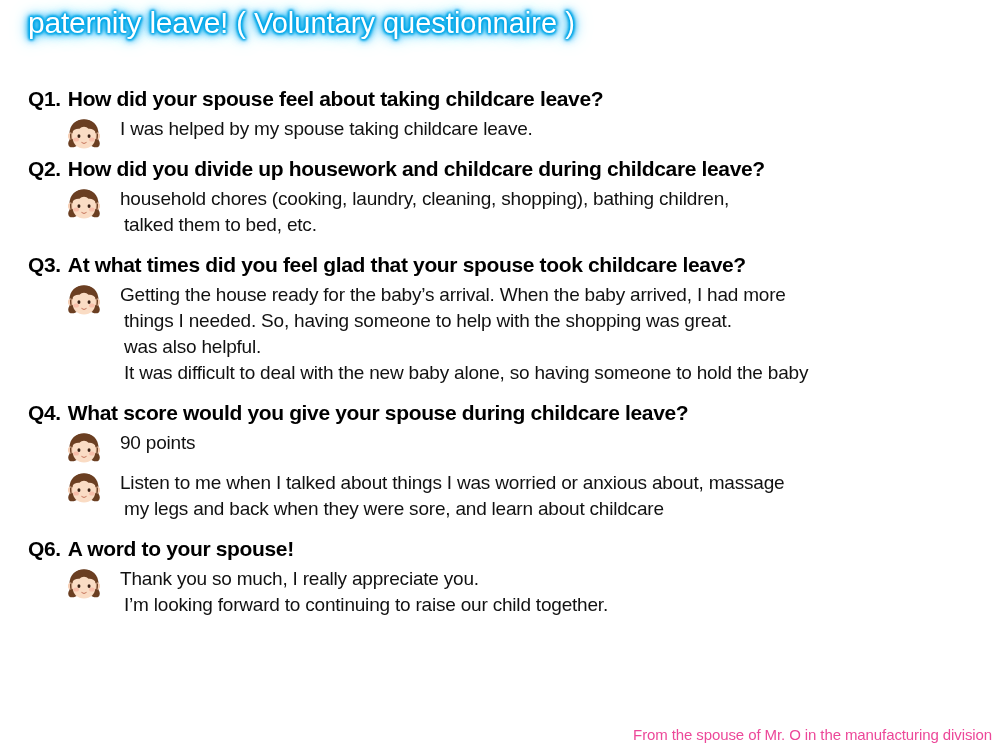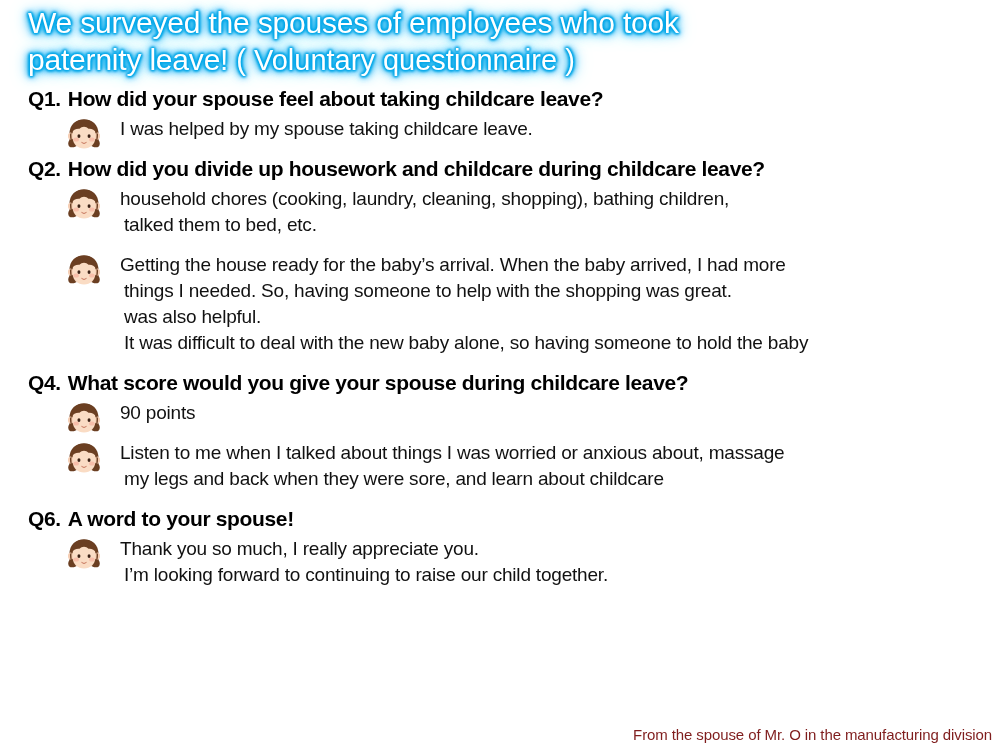--- a/index.html
+++ b/index.html
@@ -98,32 +98,31 @@
   .qa-item + .qa-item { margin-top: 14px; }
 
   
   .footer {
     position: absolute;
     right: 8px;
     bottom: 6px;
     font-size: 15px;
     line-height: 18px;
     letter-spacing: -0.1px;
-    color: #7f1d1d;
+    color: #ec4899;
     white-space: nowrap;
   }
 
   
   .face-svg { display: block; width: 100%; height: 100%; }
 </style>
 </head>
 <body>
 
 <div class="title-block">
-  <div class="title-line">We surveyed the spouses of employees who took</div>
   <div class="title-line">
     <span>paternity leave!</span><span class="title-sub" style="margin-left:8px;">( Voluntary questionnaire )</span>
   </div>
 </div>
 
 <div class="qa-list">
     <div class="qa-item">
       <div class="question">
         <span class="q-num">Q1.</span>
         <span class="q-text">How did your spouse feel about taking childcare leave?</span>
@@ -176,20 +175,24 @@
             <path d="M28 44 Q32 48 36 44" stroke="#c87a62" stroke-width="1.8" fill="none" stroke-linecap="round"></path>
           </svg>
         </div>
         <div class="answer-lines">
           <div class="ln">household chores (cooking, laundry, cleaning, shopping), bathing children,</div>
           <div class="ln">talked them to bed, etc.</div>
         </div>
       </div>
     </div>
     <div class="qa-item">
+      <div class="question">
+        <span class="q-num">Q3.</span>
+        <span class="q-text">At what times did you feel glad that your spouse took childcare leave?</span>
+      </div>
       <div class="answer">
         <div class="answer-face">
           <svg class="face-svg" viewBox="0 0 64 64">
             <ellipse cx="11" cy="46" rx="7" ry="7" fill="#6b3f22"></ellipse>
             <ellipse cx="53" cy="46" rx="7" ry="7" fill="#6b3f22"></ellipse>
             <path d="M6 30 C6 12 18 3 32 3 C46 3 58 12 58 30 L58 44 C58 52 50 54 44 50 L20 50 C14 54 6 52 6 44 Z" fill="#6b3f22"></path>
             <ellipse cx="8.5" cy="33" rx="5" ry="6.5" fill="#f6cfb5"></ellipse>
             <ellipse cx="55.5" cy="33" rx="5" ry="6.5" fill="#f6cfb5"></ellipse>
             <path d="M12 26 C12 14 21 8 32 8 C43 8 52 14 52 26 L52 36 C52 48 43 55 32 55 C21 55 12 48 12 36 Z" fill="#fadcc4"></path>
             <path d="M9 27 C9 12 19 4 32 4 C45 4 55 12 55 27 C50 22 45 19 40 20 C36 15 28 15 24 20 C19 19 13 22 9 27 Z" fill="#6b3f22"></path>

